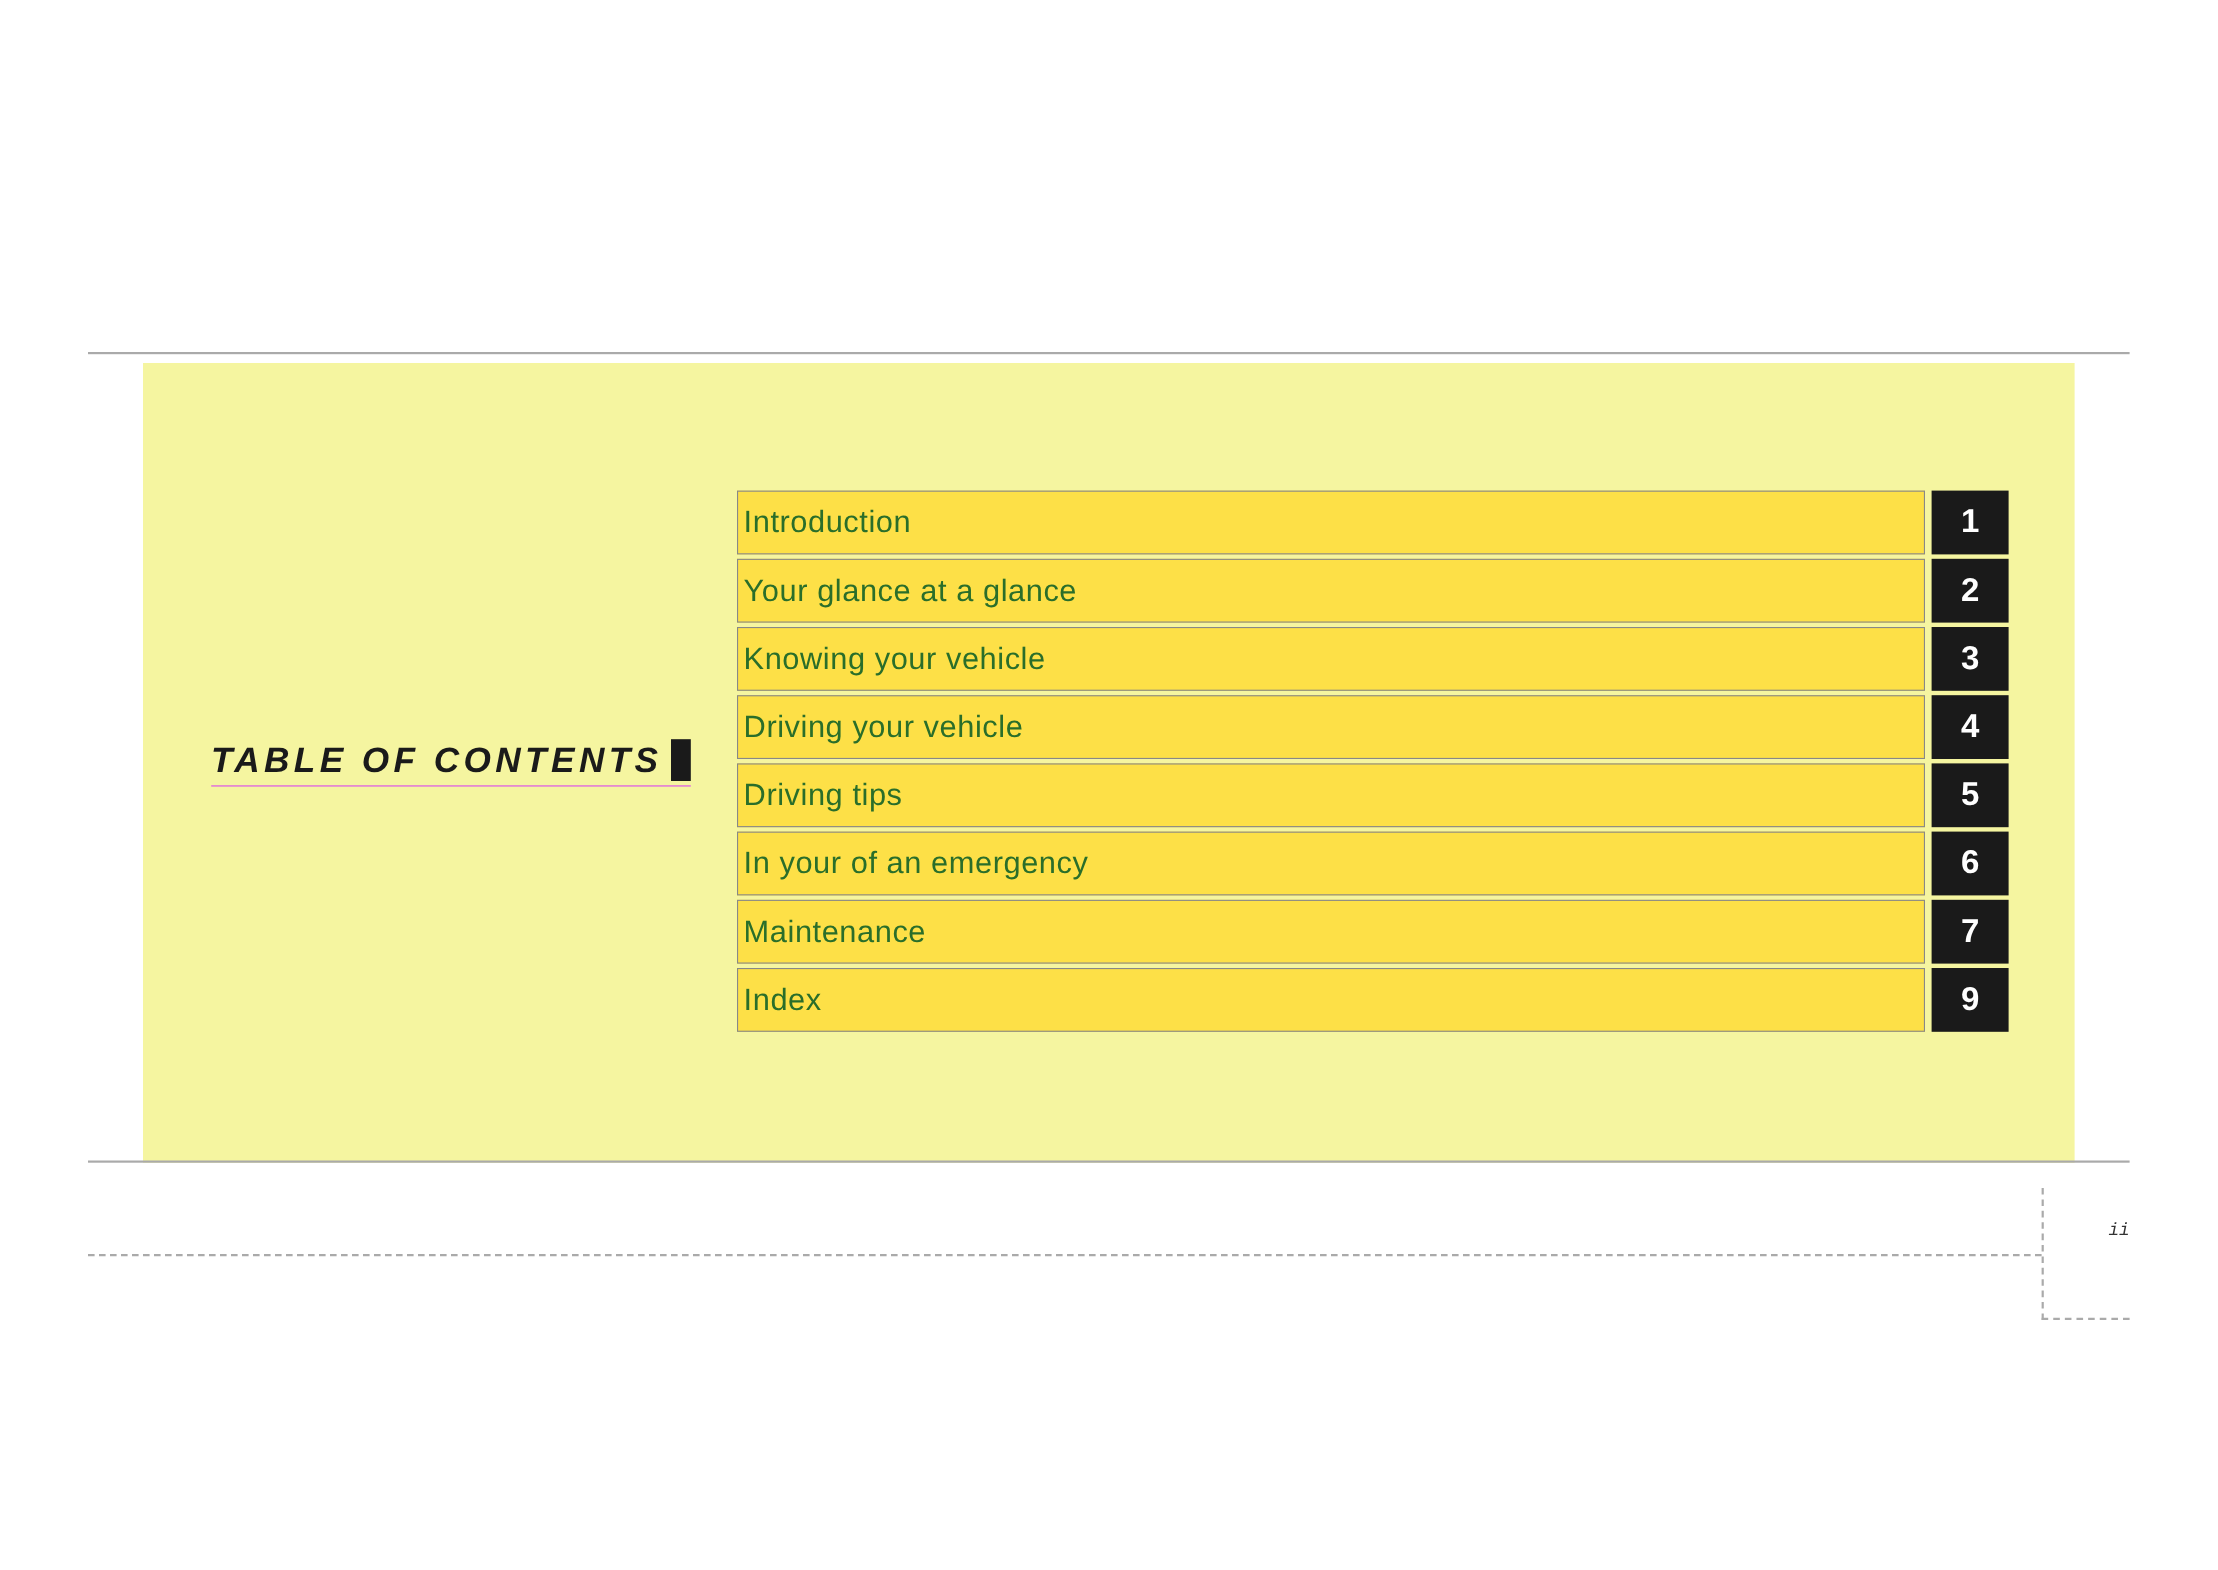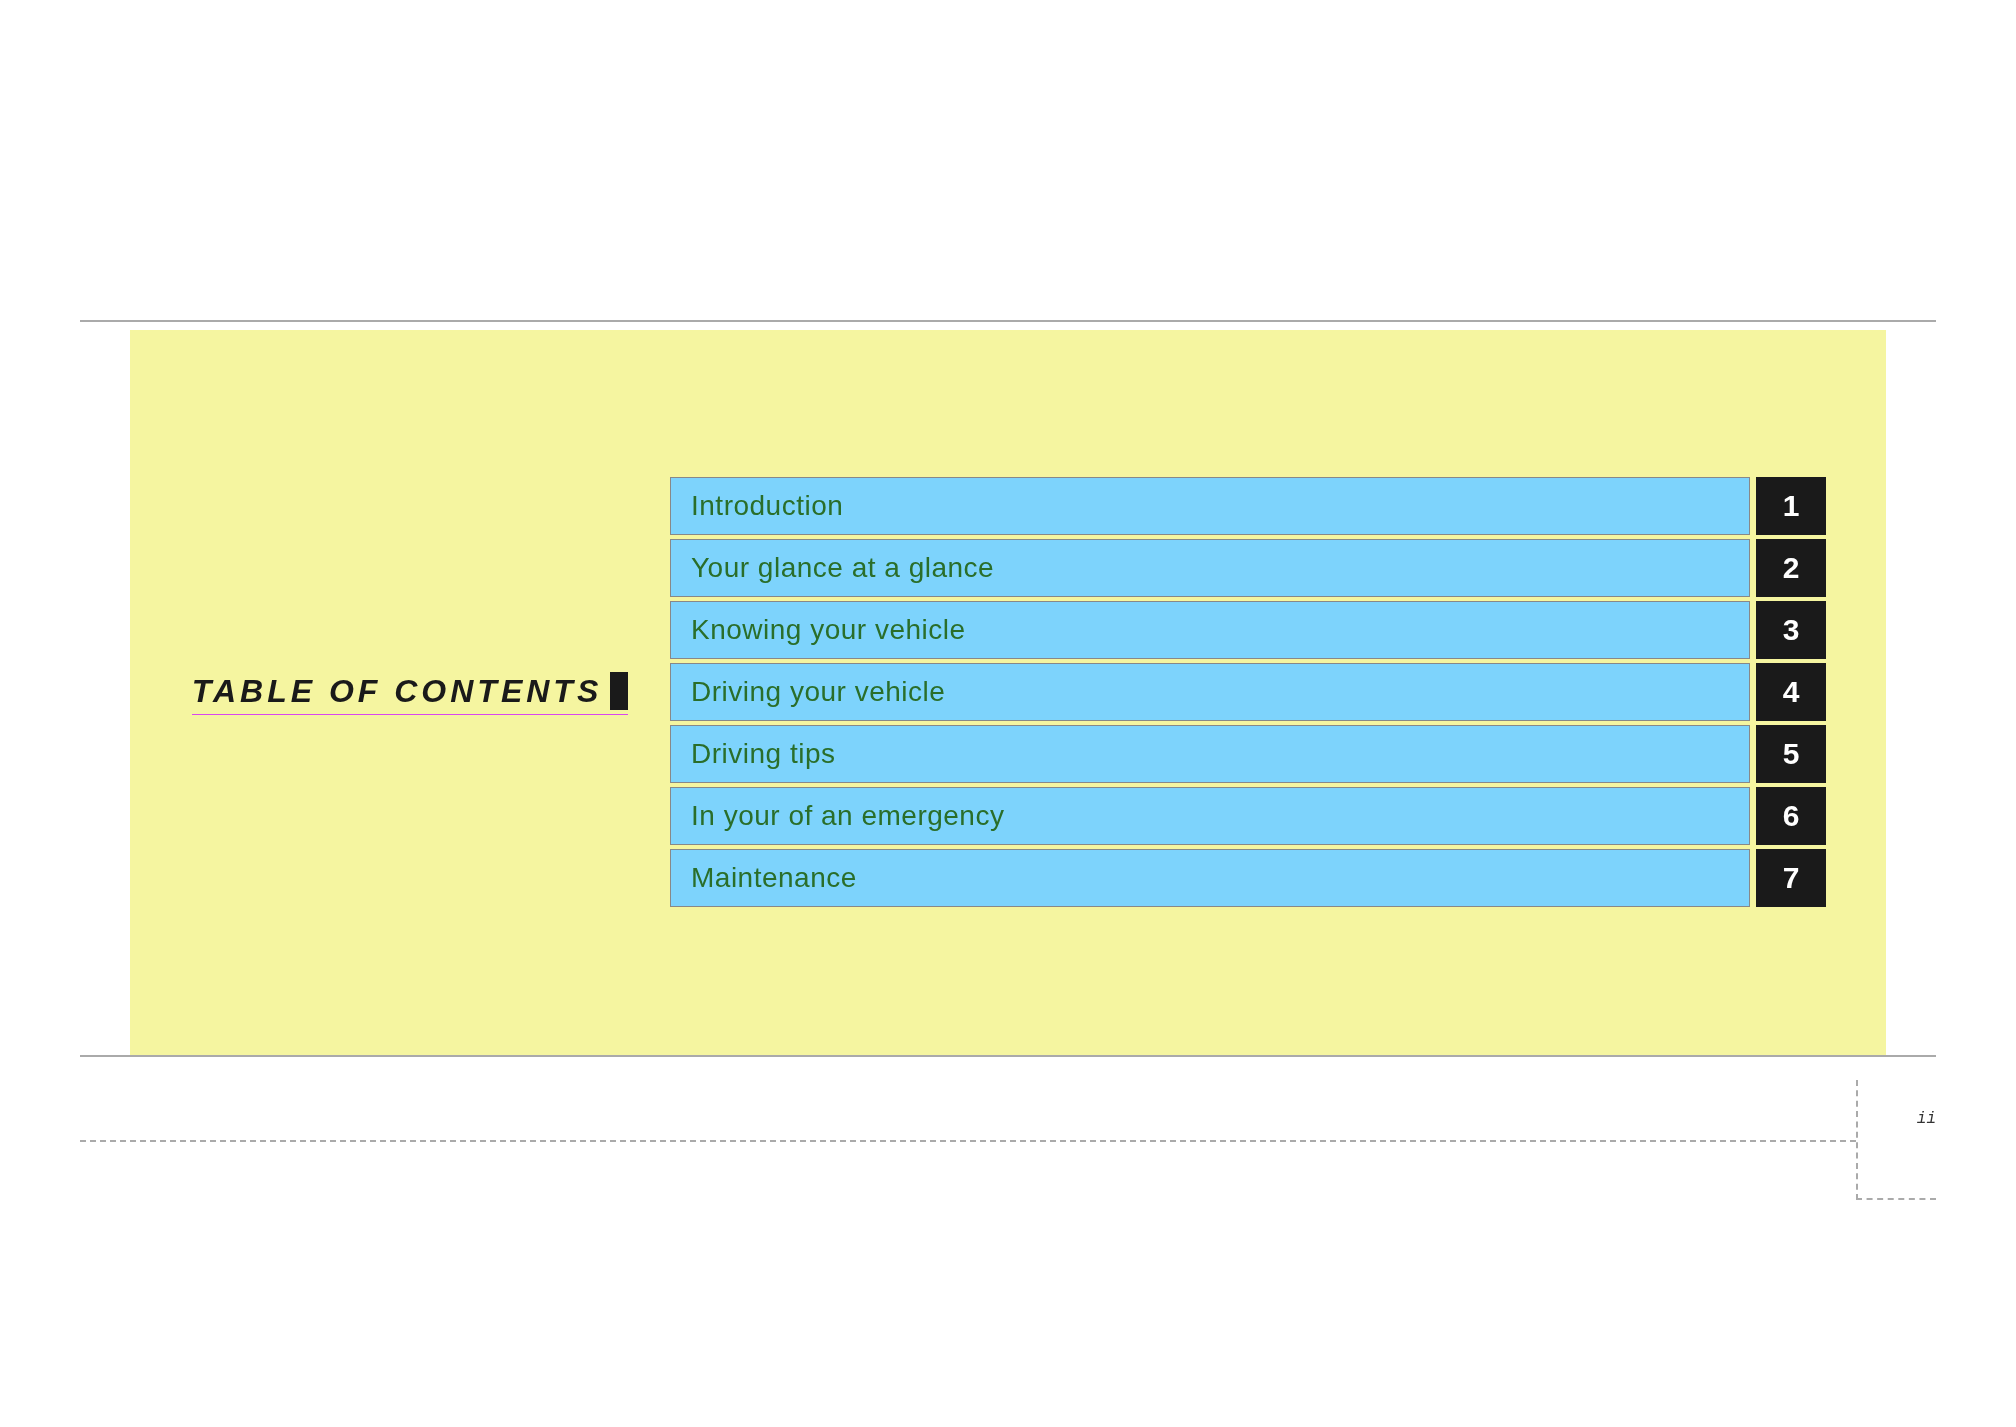--- a/index.html
+++ b/index.html
@@ -97,23 +97,23 @@
     }
 
     .toc-entry {
       display: flex;
       align-items: stretch;
       margin-bottom: 4px;
     }
 
     .toc-entry-label {
       flex: 1;
-      background: #7dd3fc;
+      background: #fde047;
       border: 1.5px solid #888888;
-      padding: 12px 20px;
+      padding: 12px 5px;
       font-size: 28px;
       color: #2a6e2a;
       font-weight: normal;
       display: flex;
       align-items: center;
       letter-spacing: 0.5px;
     }
 
     .toc-entry-number {
       width: 70px;
@@ -211,20 +211,24 @@
         <div class="toc-entry-label">In your of an emergency</div>
         <div class="toc-entry-number">6</div>
       </div>
 
       <div class="toc-entry">
         <div class="toc-entry-label">Maintenance</div>
         <div class="toc-entry-number">7</div>
       </div>
 
 
+      <div class="toc-entry">
+        <div class="toc-entry-label">Index</div>
+        <div class="toc-entry-number">9</div>
+      </div>
 
     </div>
   </div>
 
   <div class="bottom-line"></div>
 
   <div class="footer-area">
     <div class="footer-dashed-line"></div>
     <div class="footer-right-bar"></div>
     <div class="footer-page-num">ii</div>

